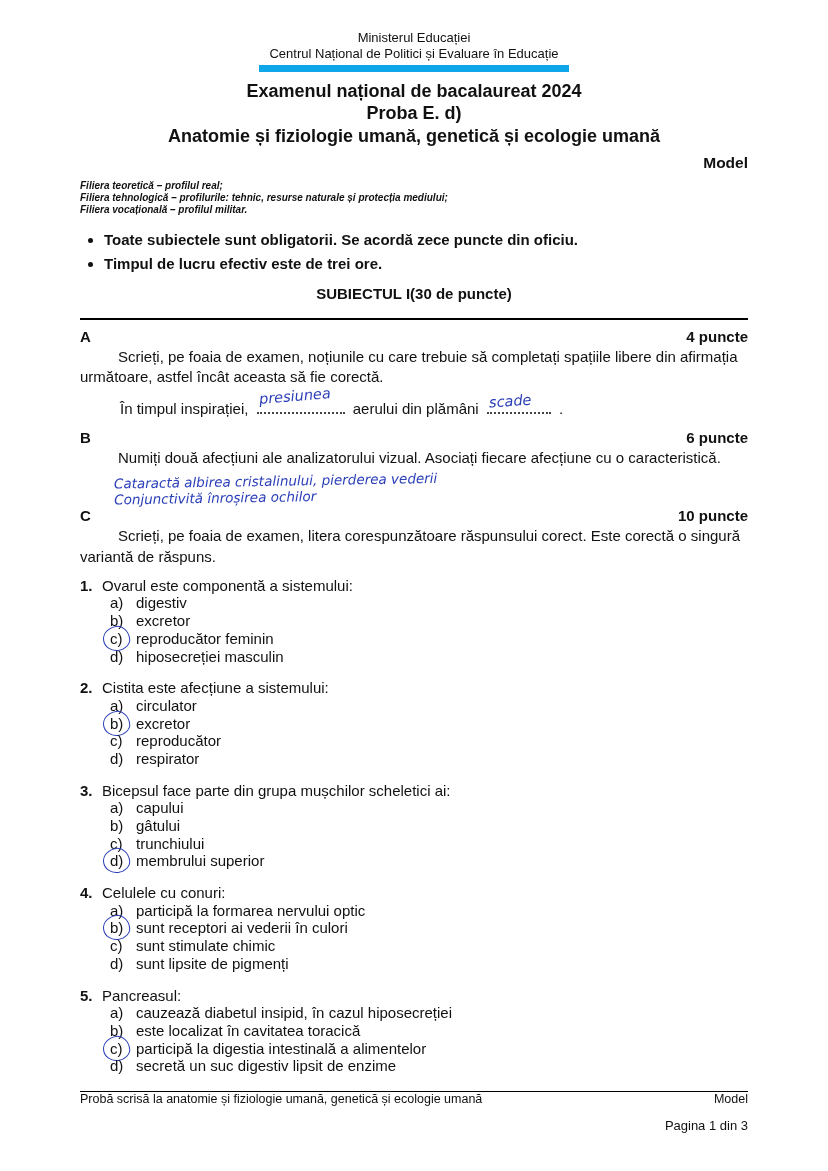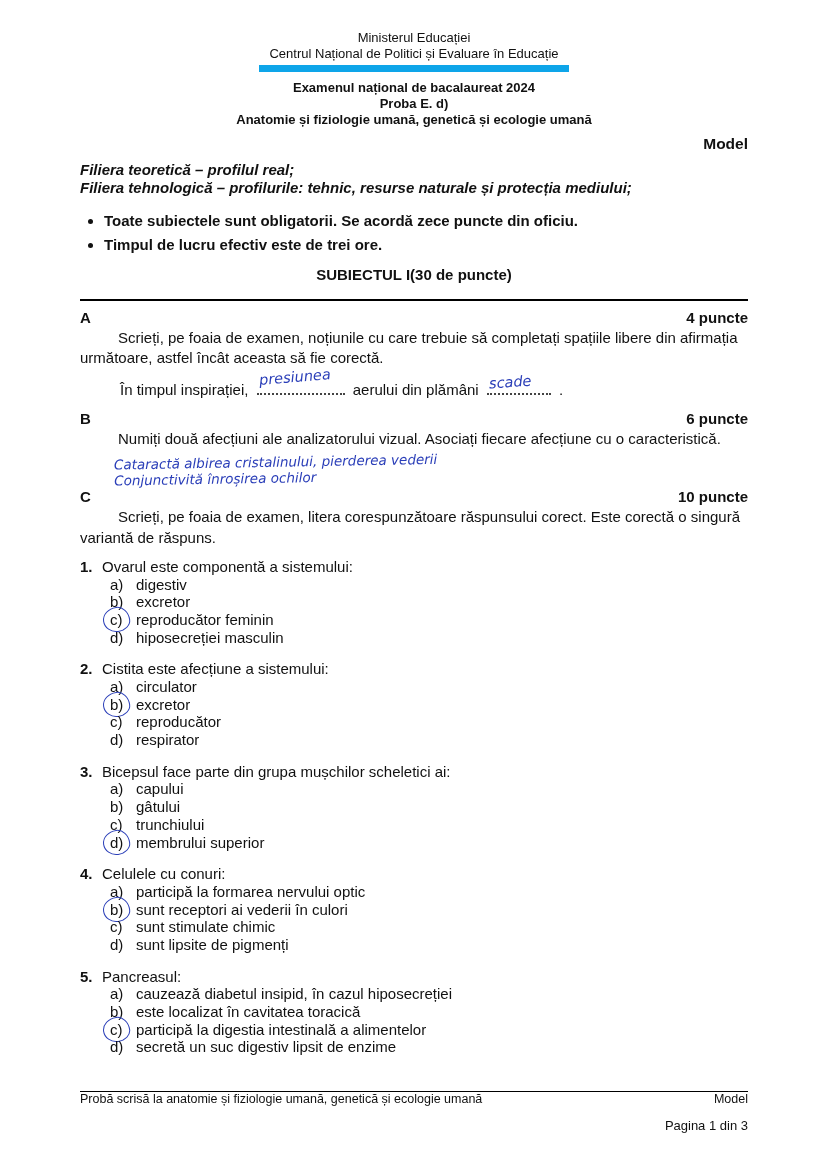--- a/index.html
+++ b/index.html
@@ -13,24 +13,24 @@
     font-size: 15px;
     color: #111111;
     padding: 30px 80px 0 80px;
     position: relative;
     overflow: hidden;
   }
   
   .doc-header { text-align: center; font-size: 13px; line-height: 1.25; margin-bottom: 8px; }
   .doc-header .inner { display: inline-block; border-bottom: 7px solid #0ea5e9; padding: 0 10px 2px 10px; }
   
-  .title-block { text-align: center; font-weight: bold; font-size: 13px; line-height: 1.26; }
+  .title-block { text-align: center; font-weight: bold; font-size: 18px; line-height: 1.26; }
   .model-line { text-align: right; font-weight: bold; font-size: 15.5px; margin-top: 6px; margin-bottom: 8px; }
   
-  .filiera { font-size: 15px; font-weight: bold; font-style: italic; line-height: 1.22; margin-bottom: 14px; }
+  .filiera { font-size: 10px; font-weight: bold; font-style: italic; line-height: 1.22; margin-bottom: 14px; }
   
   .bullets { font-weight: bold; list-style: disc; margin: 0 0 12px 10px; padding-left: 14px; }
   .bullets li { margin-bottom: 4px; line-height: 1.3; }
   
   .subject-row { display: flex; justify-content: center; font-weight: bold; border-bottom: 2px solid #000; padding-bottom: 16px; margin-bottom: 8px; }
   
   .points-row { display: flex; justify-content: space-between; font-weight: bold; margin-top: 4px; margin-bottom: 2px; }
   .para { text-indent: 38px; line-height: 1.35; }
   
   .sentence { margin: 10px 0 9px 40px; line-height: 1.5; white-space: nowrap; }
@@ -87,20 +87,21 @@
     <div>Examenul național de bacalaureat 2024</div>
     <div>Proba E. d)</div>
     <div>Anatomie și fiziologie umană, genetică și ecologie umană</div>
   </div>
 
   <div class="model-line">Model</div>
 
   <div class="filiera">
     <div>Filiera teoretică – profilul real;</div>
     <div>Filiera tehnologică – profilurile: tehnic, resurse naturale și protecția mediului;</div>
+    <div>Filiera vocațională – profilul militar.</div>
   </div>
 
   <ul class="bullets">
     <li>Toate subiectele sunt obligatorii. Se acordă zece puncte din oficiu.</li>
     <li>Timpul de lucru efectiv este de trei ore.</li>
   </ul>
 
   <div class="subject-row">
     <span>SUBIECTUL I</span>
     <span>(30 de puncte)</span>

